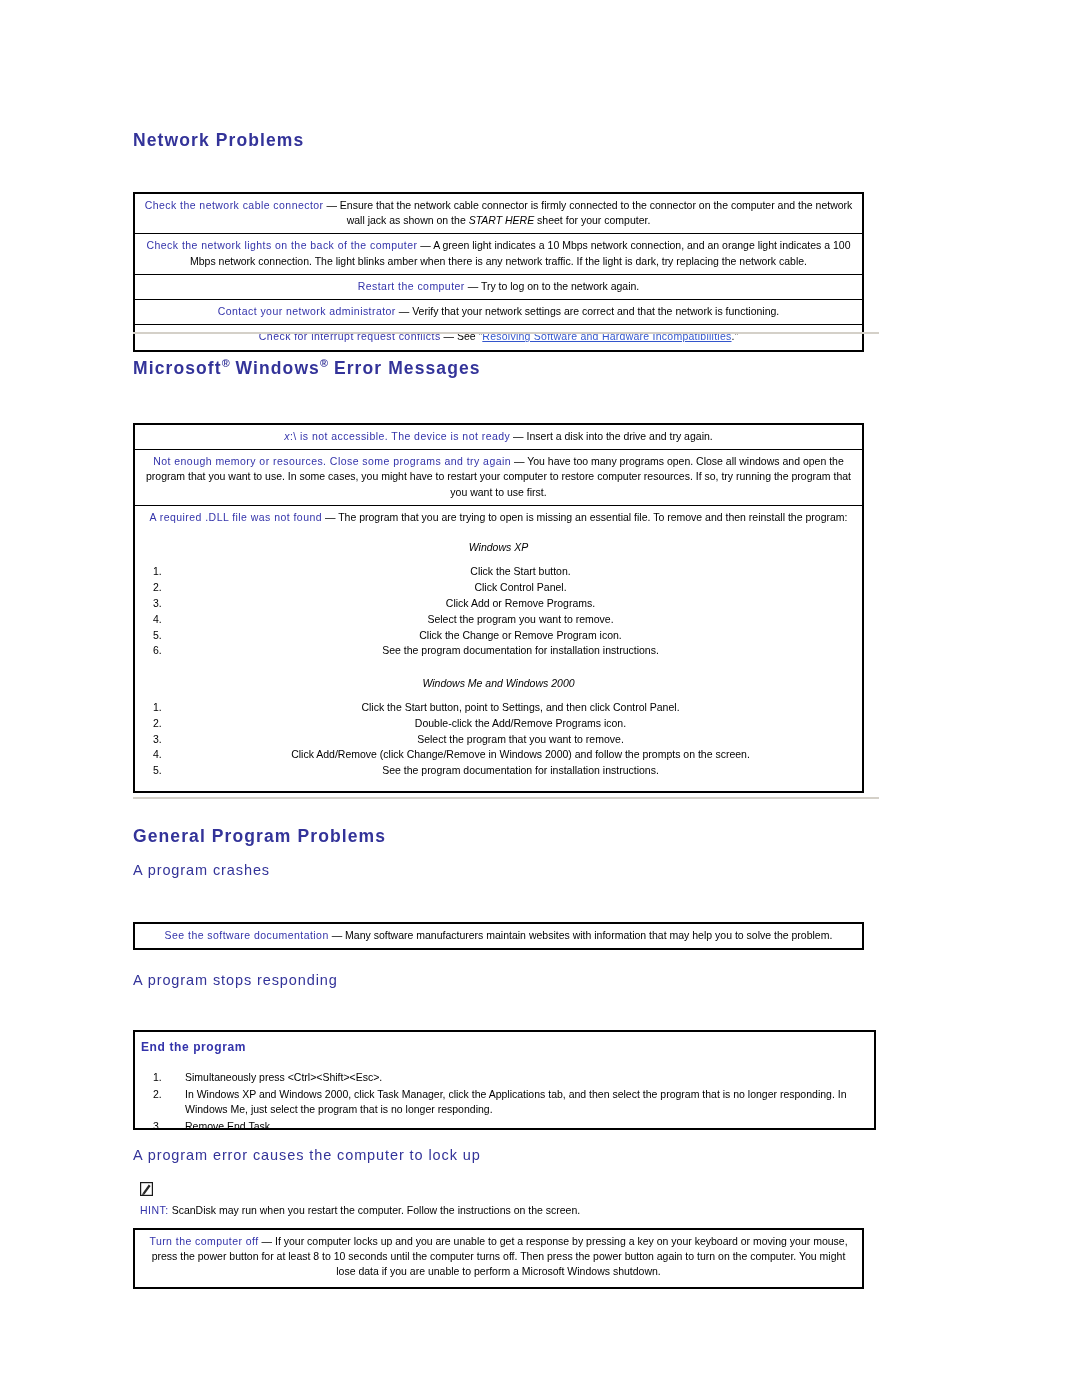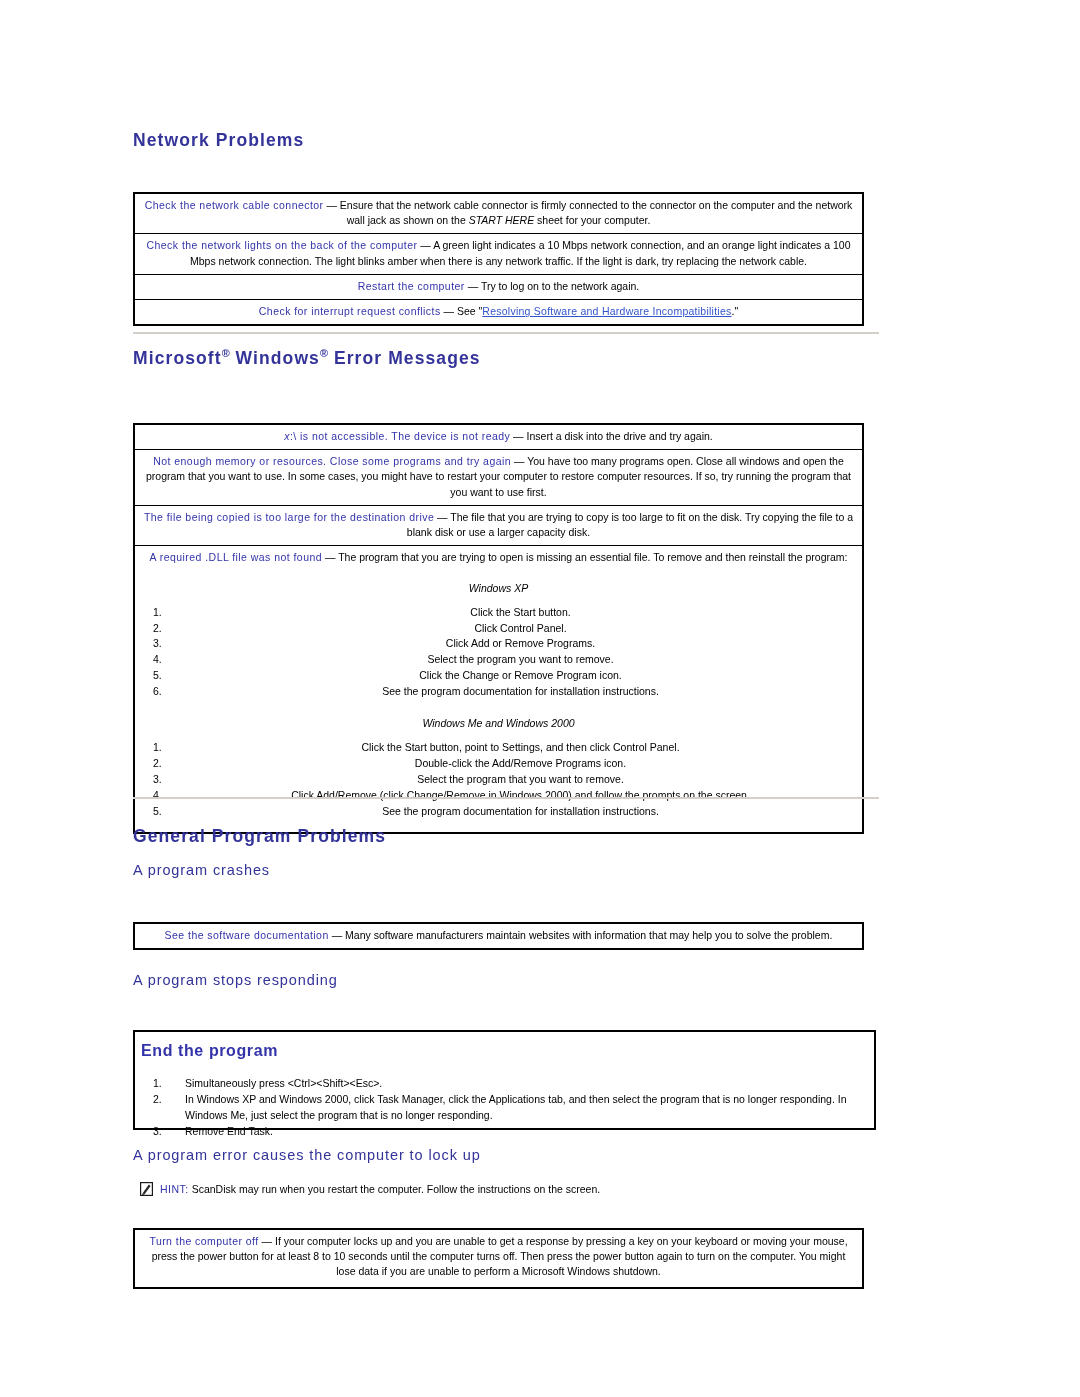--- a/index.html
+++ b/index.html
@@ -100,21 +100,21 @@
   .panel {
     border: 2px solid #000000;
     width: 727px;
     padding: 5px 6px 7px 6px;
     font-size: 10.5px;
     line-height: 1.45;
     box-sizing: content-box;
   }
   .panel-title {
     color: #3333aa;
-    font-size: 16px;
+    font-size: 12px;
     font-weight: bold;
     letter-spacing: 0.6px;
     margin: 2px 0 0 0;
   }
   .ital-head {
     font-style: italic;
     font-size: 10.5px;
     margin: 4px 0 0 0;
   }
 
@@ -142,20 +142,21 @@
   }
   ol.steps.tight > li { line-height: 1.46; }
 
   
   .hintline {
     display: flex;
     align-items: flex-start;
     gap: 7px;
     font-size: 10.5px;
     line-height: 1.4;
+    flex-direction: column;
   }
   .hint-icon {
     width: 13px;
     height: 14px;
     flex: 0 0 auto;
     margin-top: 0px;
   }
   .hint-word {
     color: #3333aa;
     letter-spacing: 0.5px;
@@ -184,47 +185,47 @@
             <span class="lead">Check the network lights on the back of the computer</span><span> — A green light indicates a 10 Mbps network connection, and an orange light indicates a 100 Mbps network connection. The light blinks amber when there is any network traffic. If the light is dark, try replacing the network cable.</span>
           </td>
         </tr>
         <tr>
           <td class="cell">
             <span class="lead">Restart the computer</span><span> — Try to log on to the network again.</span>
           </td>
         </tr>
         <tr>
           <td class="cell">
+            <span class="lead">Contact your network administrator</span><span> — Verify that your network settings are correct and that the network is functioning.</span>
+          </td>
+        </tr>
+        <tr>
+          <td class="cell">
             <span class="lead">Check for interrupt request conflicts</span><span> — See "</span><a class="doclink" href="#">Resolving Software and Hardware Incompatibilities</a><span>."</span>
           </td>
         </tr>
       </tbody>
     </table>
 
     <hr class="divider abs" style="left:0px; top:332px;">
 
-    <h1 class="section-title abs" style="left:0; top:347px;">
+    <h1 class="section-title abs" style="left:0; top:357px;">
       <span>Microsoft</span><sup class="reg">®</sup><span> Windows</span><sup class="reg">®</sup><span> Error Messages</span>
     </h1>
 
     <table class="tiptable abs" style="left:0px; top:423px;">
       <tbody>
         <tr>
           <td class="cell">
             <span class="lead-ital">x</span><span class="lead">:\ is not accessible. The device is not ready</span><span> — Insert a disk into the drive and try again.</span>
           </td>
         </tr>
         <tr>
           <td class="cell">
             <span class="lead">Not enough memory or resources. Close some programs and try again</span><span> — You have too many programs open. Close all windows and open the program that you want to use. In some cases, you might have to restart your computer to restore computer resources. If so, try running the program that you want to use first.</span>
-          </td>
-        </tr>
-        <tr>
-          <td class="cell">
-            <span class="lead">The file being copied is too large for the destination drive</span><span> — The file that you are trying to copy is too large to fit on the disk. Try copying the file to a blank disk or use a larger capacity disk.</span>
           </td>
         </tr>
         <tr>
           <td class="cell" style="padding-bottom:12px;">
             <span class="lead">A required .DLL file was not found</span><span> — The program that you are trying to open is missing an essential file. To remove and then reinstall the program:</span>
 
             <p class="ital-head" style="margin-top:15px;">Windows XP</p>
             <ol class="steps tight">
               <li>Click the Start button.</li>
               <li>Click Control Panel.</li>

